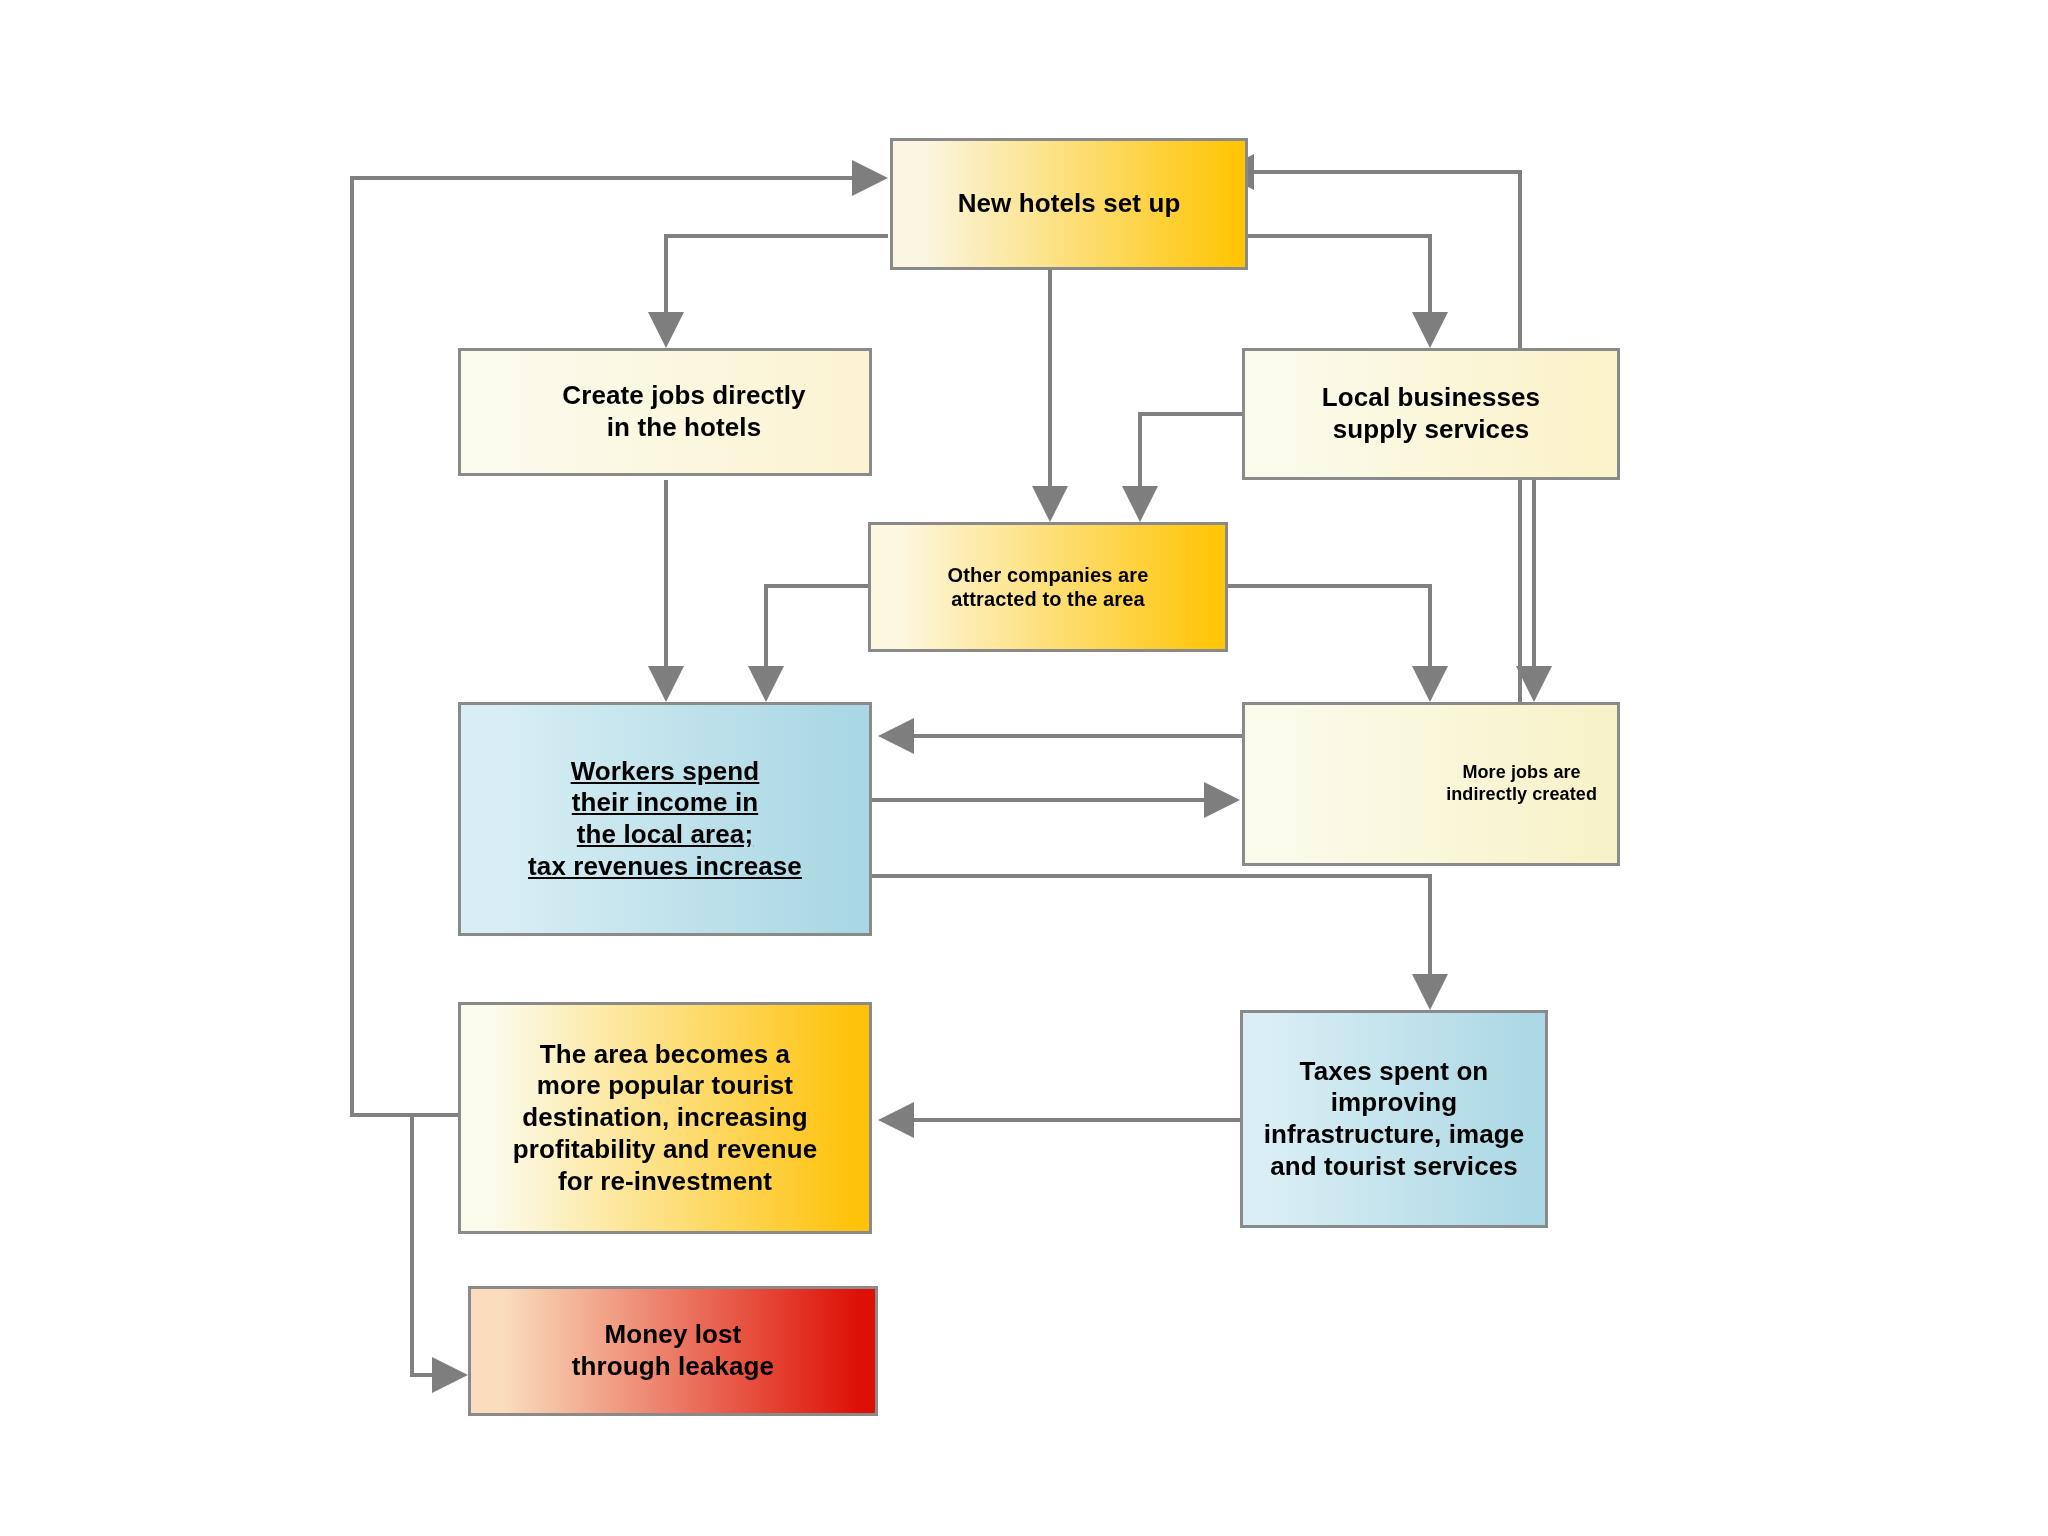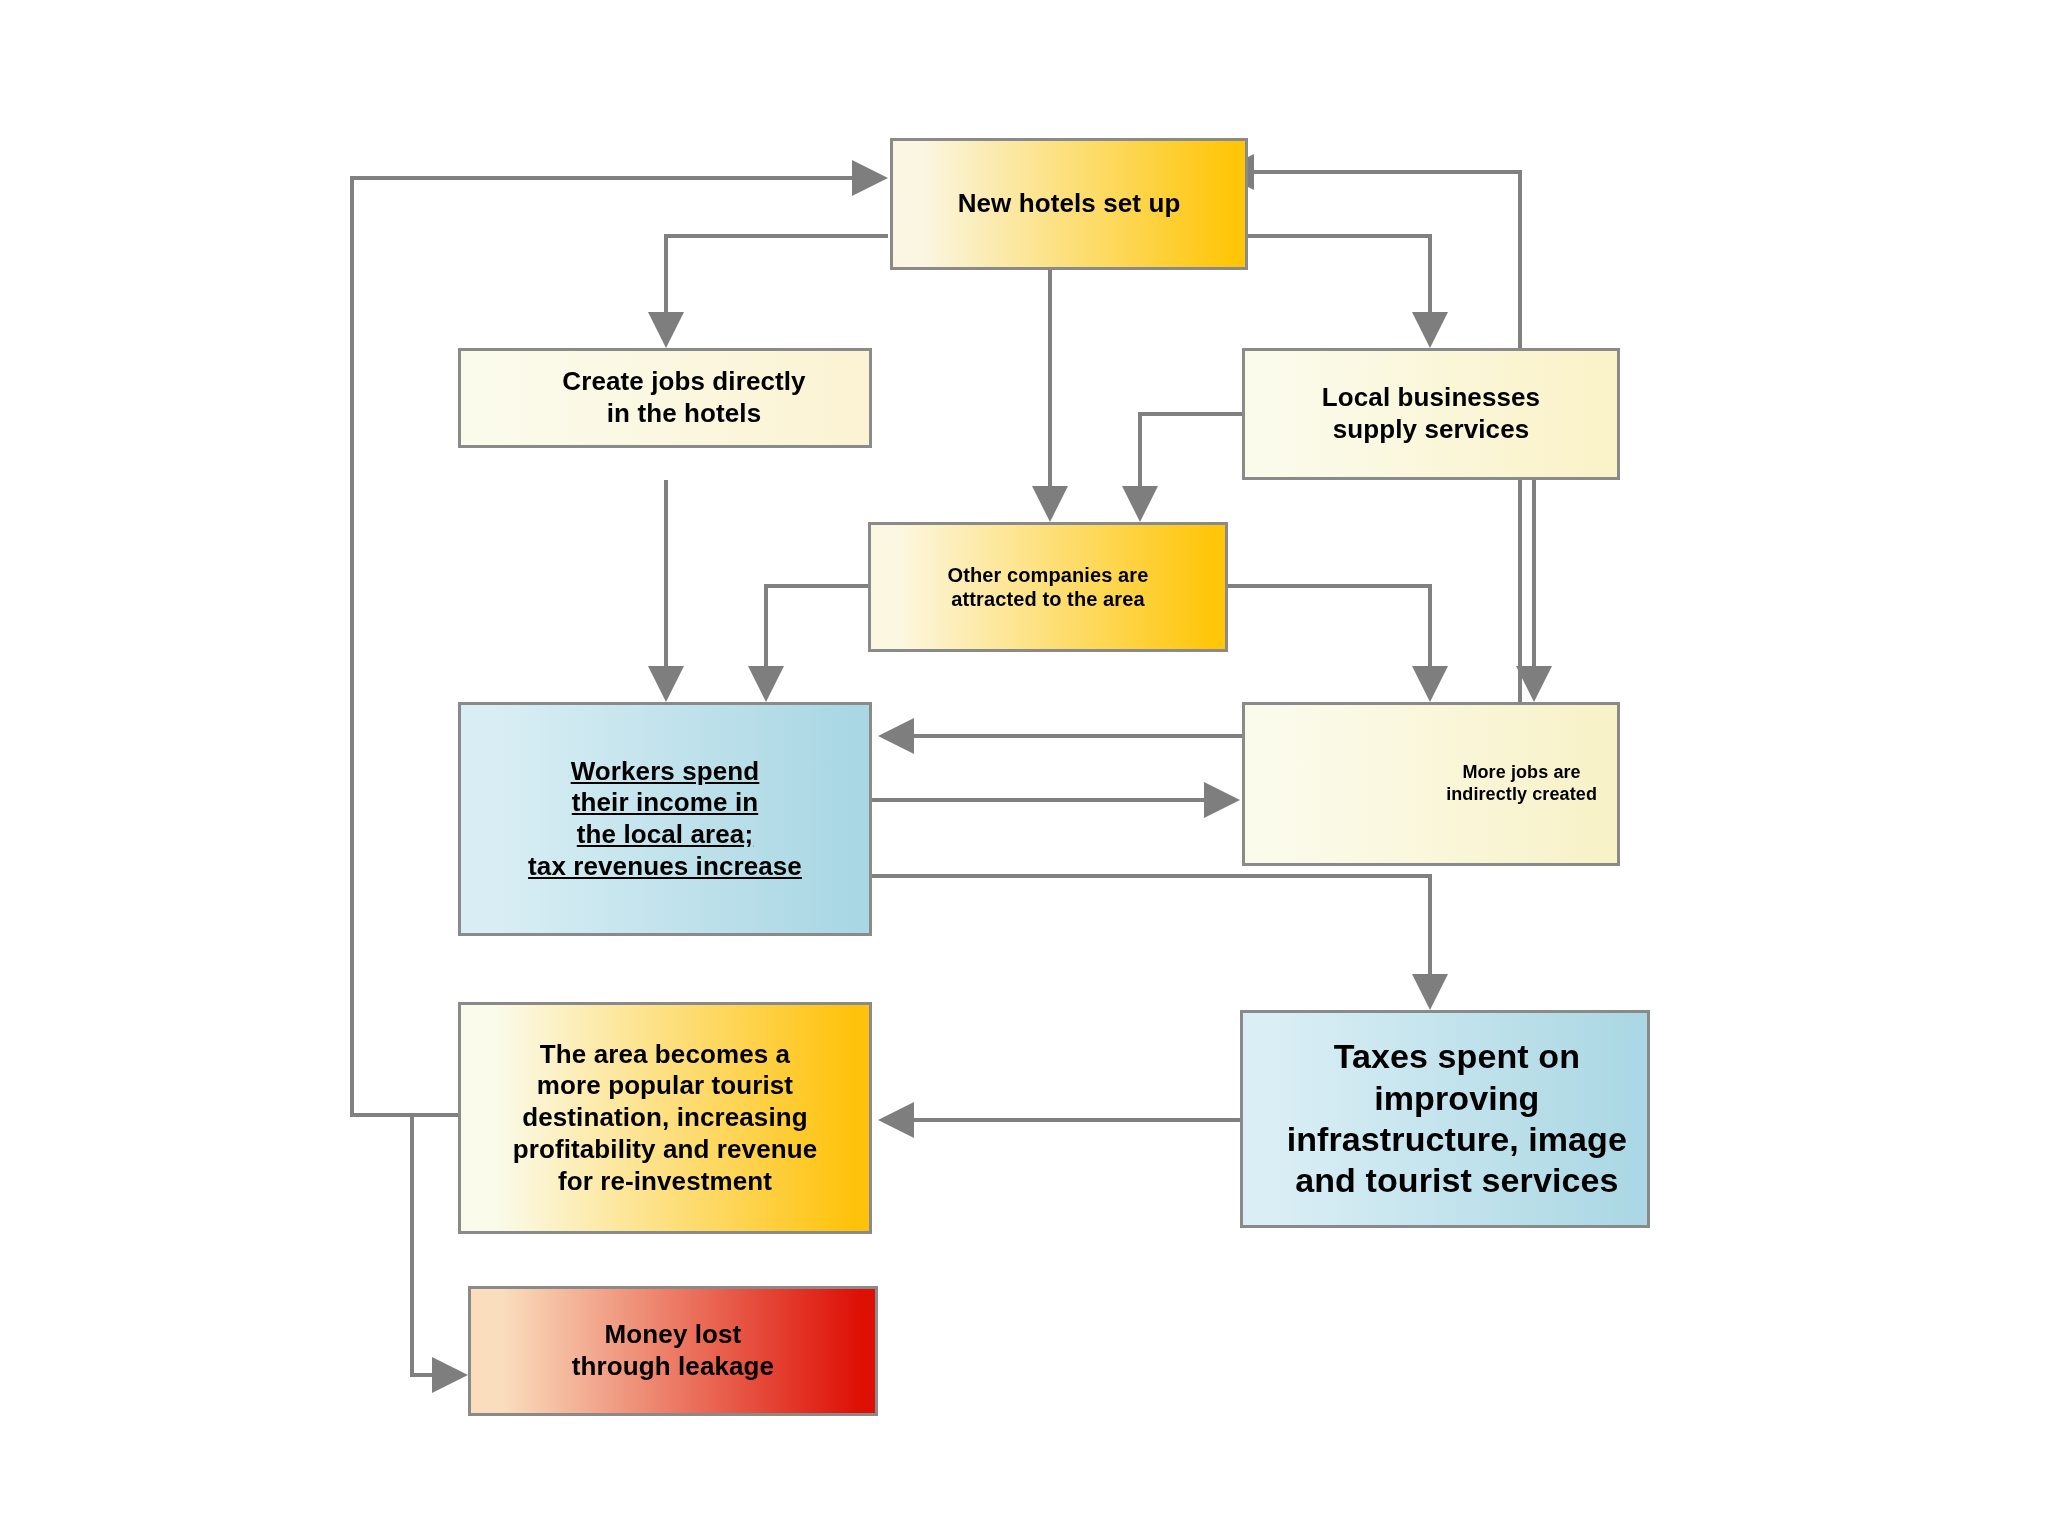--- a/index.html
+++ b/index.html
@@ -107,21 +107,21 @@
       <path d="M 1620 770 L 1520 770 L 1520 172 L 1246 172" stroke="#808080"></path>
       <polygon class="ahead" points="1218,172 1254,154 1254,190"></polygon>
     </g>
 
   </svg>
 
   <div class="node" id="n-new-hotels" style="left: 890px; top: 138px; width: 358px; height: 132px; font-size: 26px; background: linear-gradient(to right, rgb(250, 246, 226) 0%, rgb(250, 246, 226) 8%, rgb(255, 198, 9) 96%, rgb(255, 198, 9) 100%); border-color: rgb(138, 138, 138); color: rgb(0, 0, 0);">
     <span>New hotels set up</span>
   </div>
 
-  <div class="node" id="n-create-jobs" style="left: 458px; top: 348px; width: 414px; height: 100px; font-size: 26px; background: linear-gradient(to right, rgb(251, 251, 236) 0%, rgb(251, 251, 236) 8%, rgb(251, 243, 211) 96%, rgb(251, 243, 211) 100%); border-color: rgb(138, 138, 138); color: rgb(0, 0, 0); padding-left: 38px;">
+  <div class="node" id="n-create-jobs" style="left: 458px; top: 348px; width: 414px; height: 128px; font-size: 26px; background: linear-gradient(to right, rgb(251, 251, 236) 0%, rgb(251, 251, 236) 8%, rgb(251, 243, 211) 96%, rgb(251, 243, 211) 100%); border-color: rgb(138, 138, 138); color: rgb(0, 0, 0); padding-left: 38px;">
     <span>
       <span>Create jobs directly</span>
       <span>in the hotels</span>
     </span>
   </div>
 
   <div class="node" id="n-local-businesses" style="left: 1242px; top: 348px; width: 378px; height: 132px; font-size: 26px; background: linear-gradient(to right, rgb(251, 251, 236) 0%, rgb(251, 251, 236) 8%, rgb(250, 242, 200) 96%, rgb(250, 242, 200) 100%); border-color: rgb(138, 138, 138); color: rgb(0, 0, 0);">
     <span>
       <span>Local businesses</span>
       <span>supply services</span>
@@ -154,21 +154,21 @@
   <div class="node" id="n-area-popular" style="left: 458px; top: 1002px; width: 414px; height: 232px; font-size: 26px; background: linear-gradient(to right, rgb(251, 251, 236) 0%, rgb(251, 251, 236) 8%, rgb(255, 194, 11) 96%, rgb(255, 194, 11) 100%); border-color: rgb(138, 138, 138); color: rgb(0, 0, 0);">
     <span>
       <span>The area becomes a</span>
       <span>more popular tourist</span>
       <span>destination, increasing</span>
       <span>profitability and revenue</span>
       <span>for re-investment</span>
     </span>
   </div>
 
-  <div class="node" id="n-taxes-spent" style="left: 1240px; top: 1010px; width: 410px; height: 218px; font-size: 34px; background: linear-gradient(to right, rgb(218, 238, 245) 0%, rgb(218, 238, 245) 8%, rgb(171, 216, 228) 96%, rgb(171, 216, 228) 100%); border-color: rgb(138, 138, 138); color: rgb(0, 0, 0); justify-content: flex-end;">
+  <div class="node" id="n-taxes-spent" style="left: 1240px; top: 1010px; width: 308px; height: 218px; font-size: 26px; background: linear-gradient(to right, rgb(218, 238, 245) 0%, rgb(218, 238, 245) 8%, rgb(171, 216, 228) 96%, rgb(171, 216, 228) 100%); border-color: rgb(138, 138, 138); color: rgb(0, 0, 0);">
     <span>
       <span>Taxes spent on</span>
       <span>improving</span>
       <span>infrastructure, image</span>
       <span>and tourist services</span>
     </span>
   </div>
 
   <div class="node" id="n-money-lost" style="left: 468px; top: 1286px; width: 410px; height: 130px; font-size: 26px; background: linear-gradient(to right, rgb(249, 221, 189) 0%, rgb(249, 221, 189) 8%, rgb(222, 16, 6) 96%, rgb(222, 16, 6) 100%); border-color: rgb(138, 138, 138); color: rgb(0, 0, 0);">
     <span>

